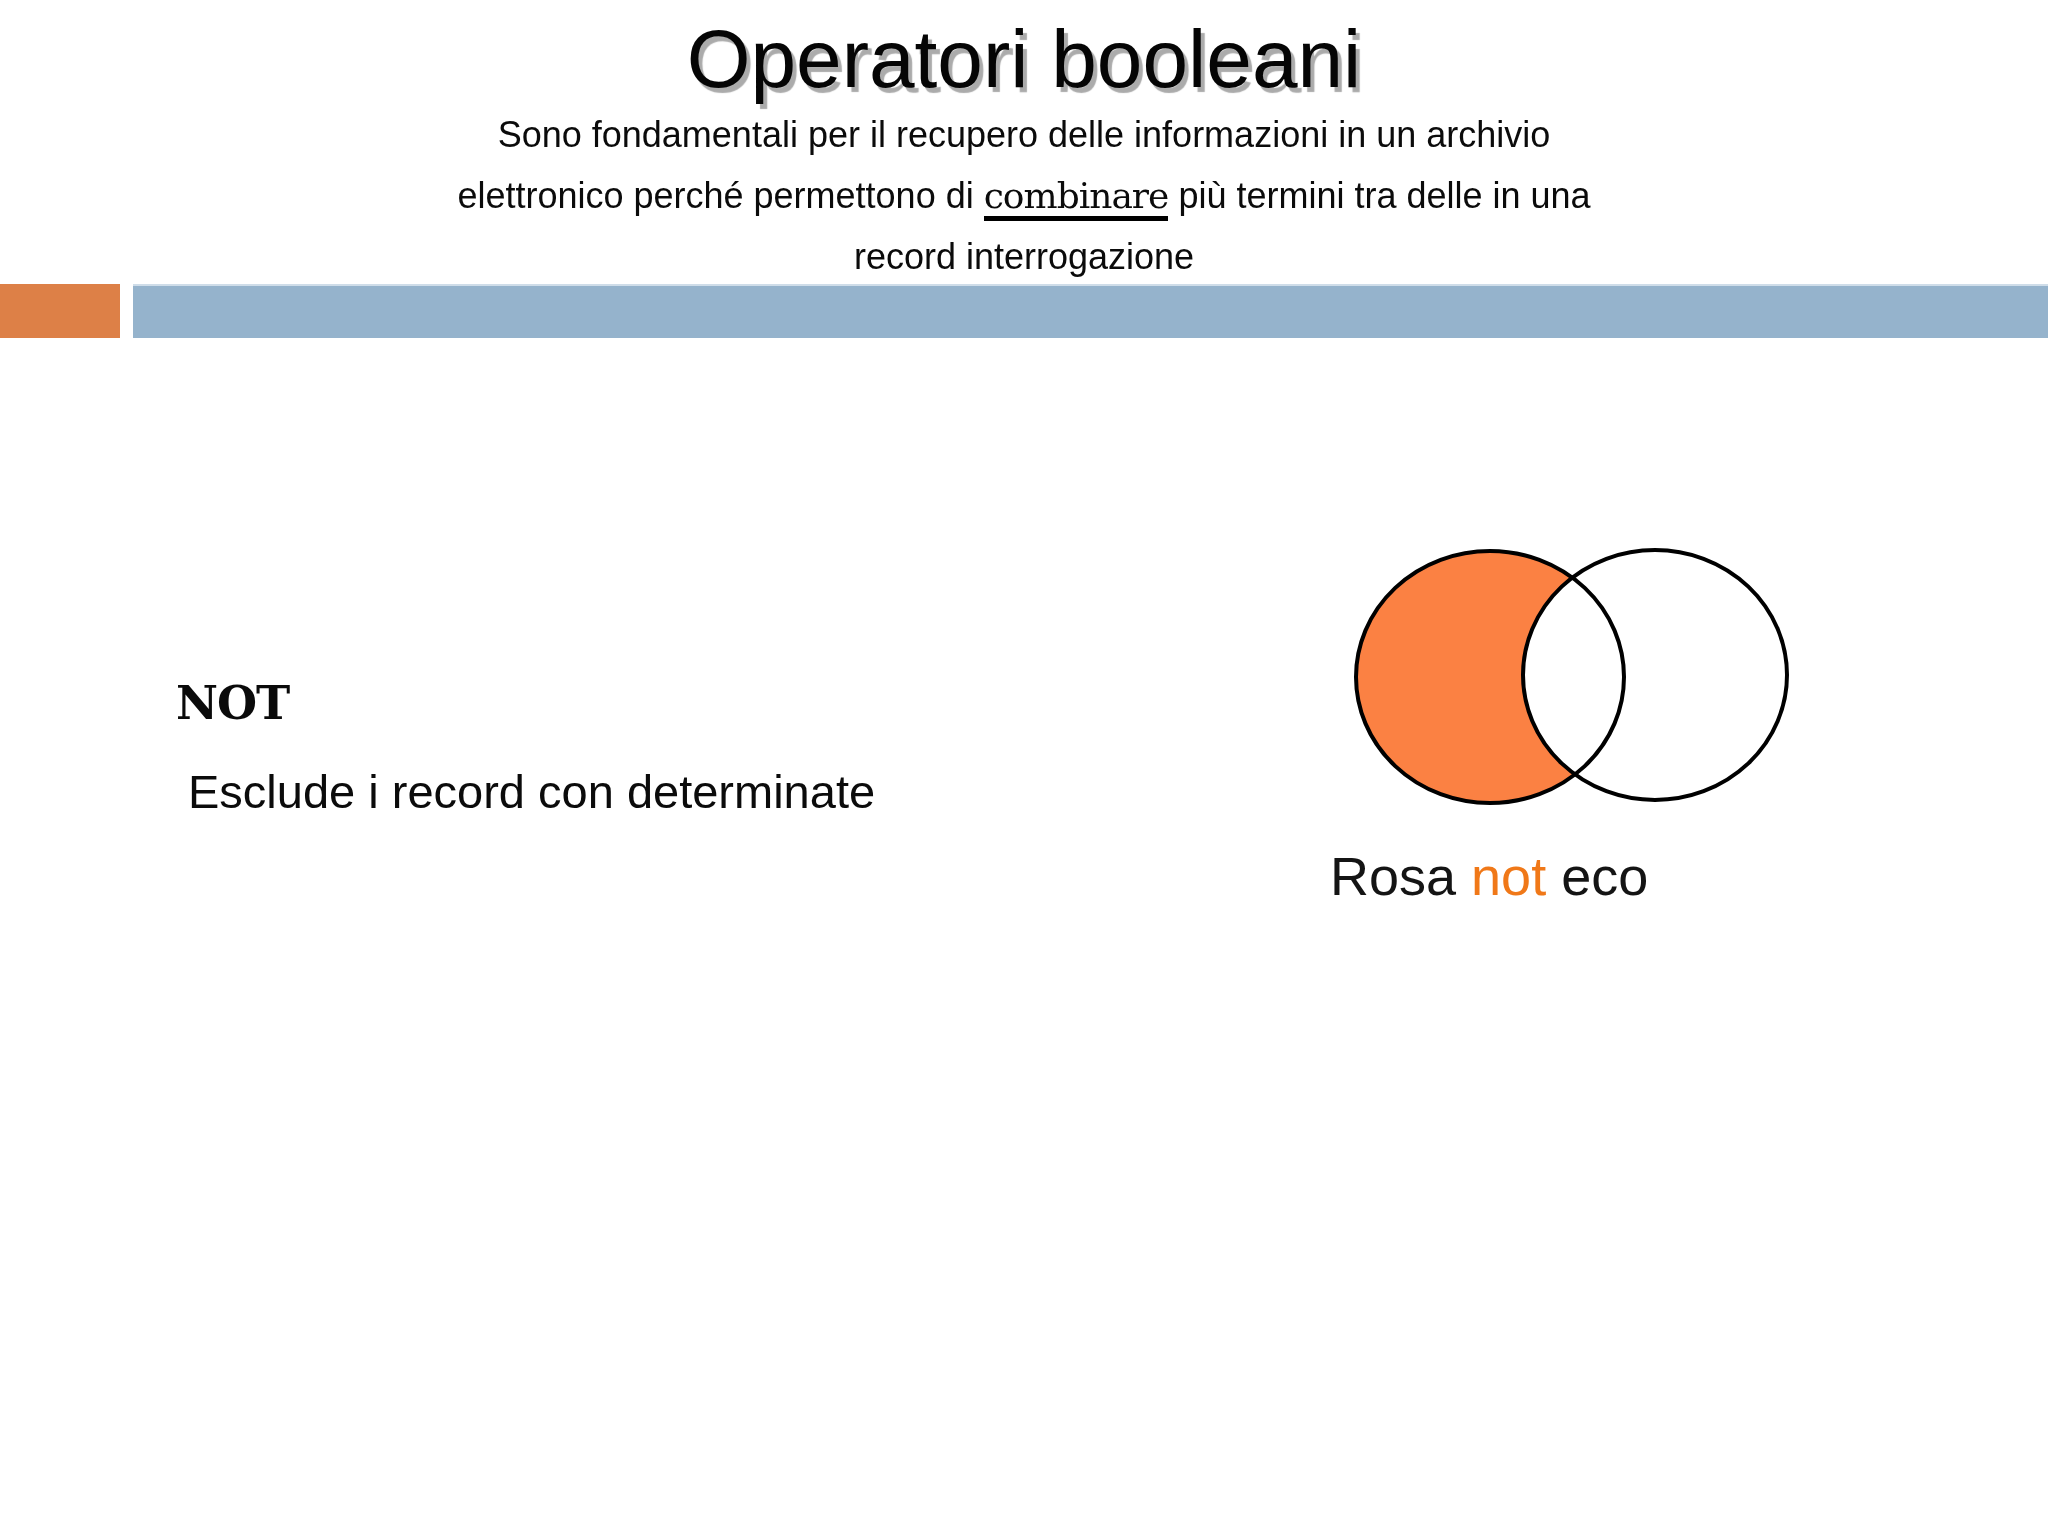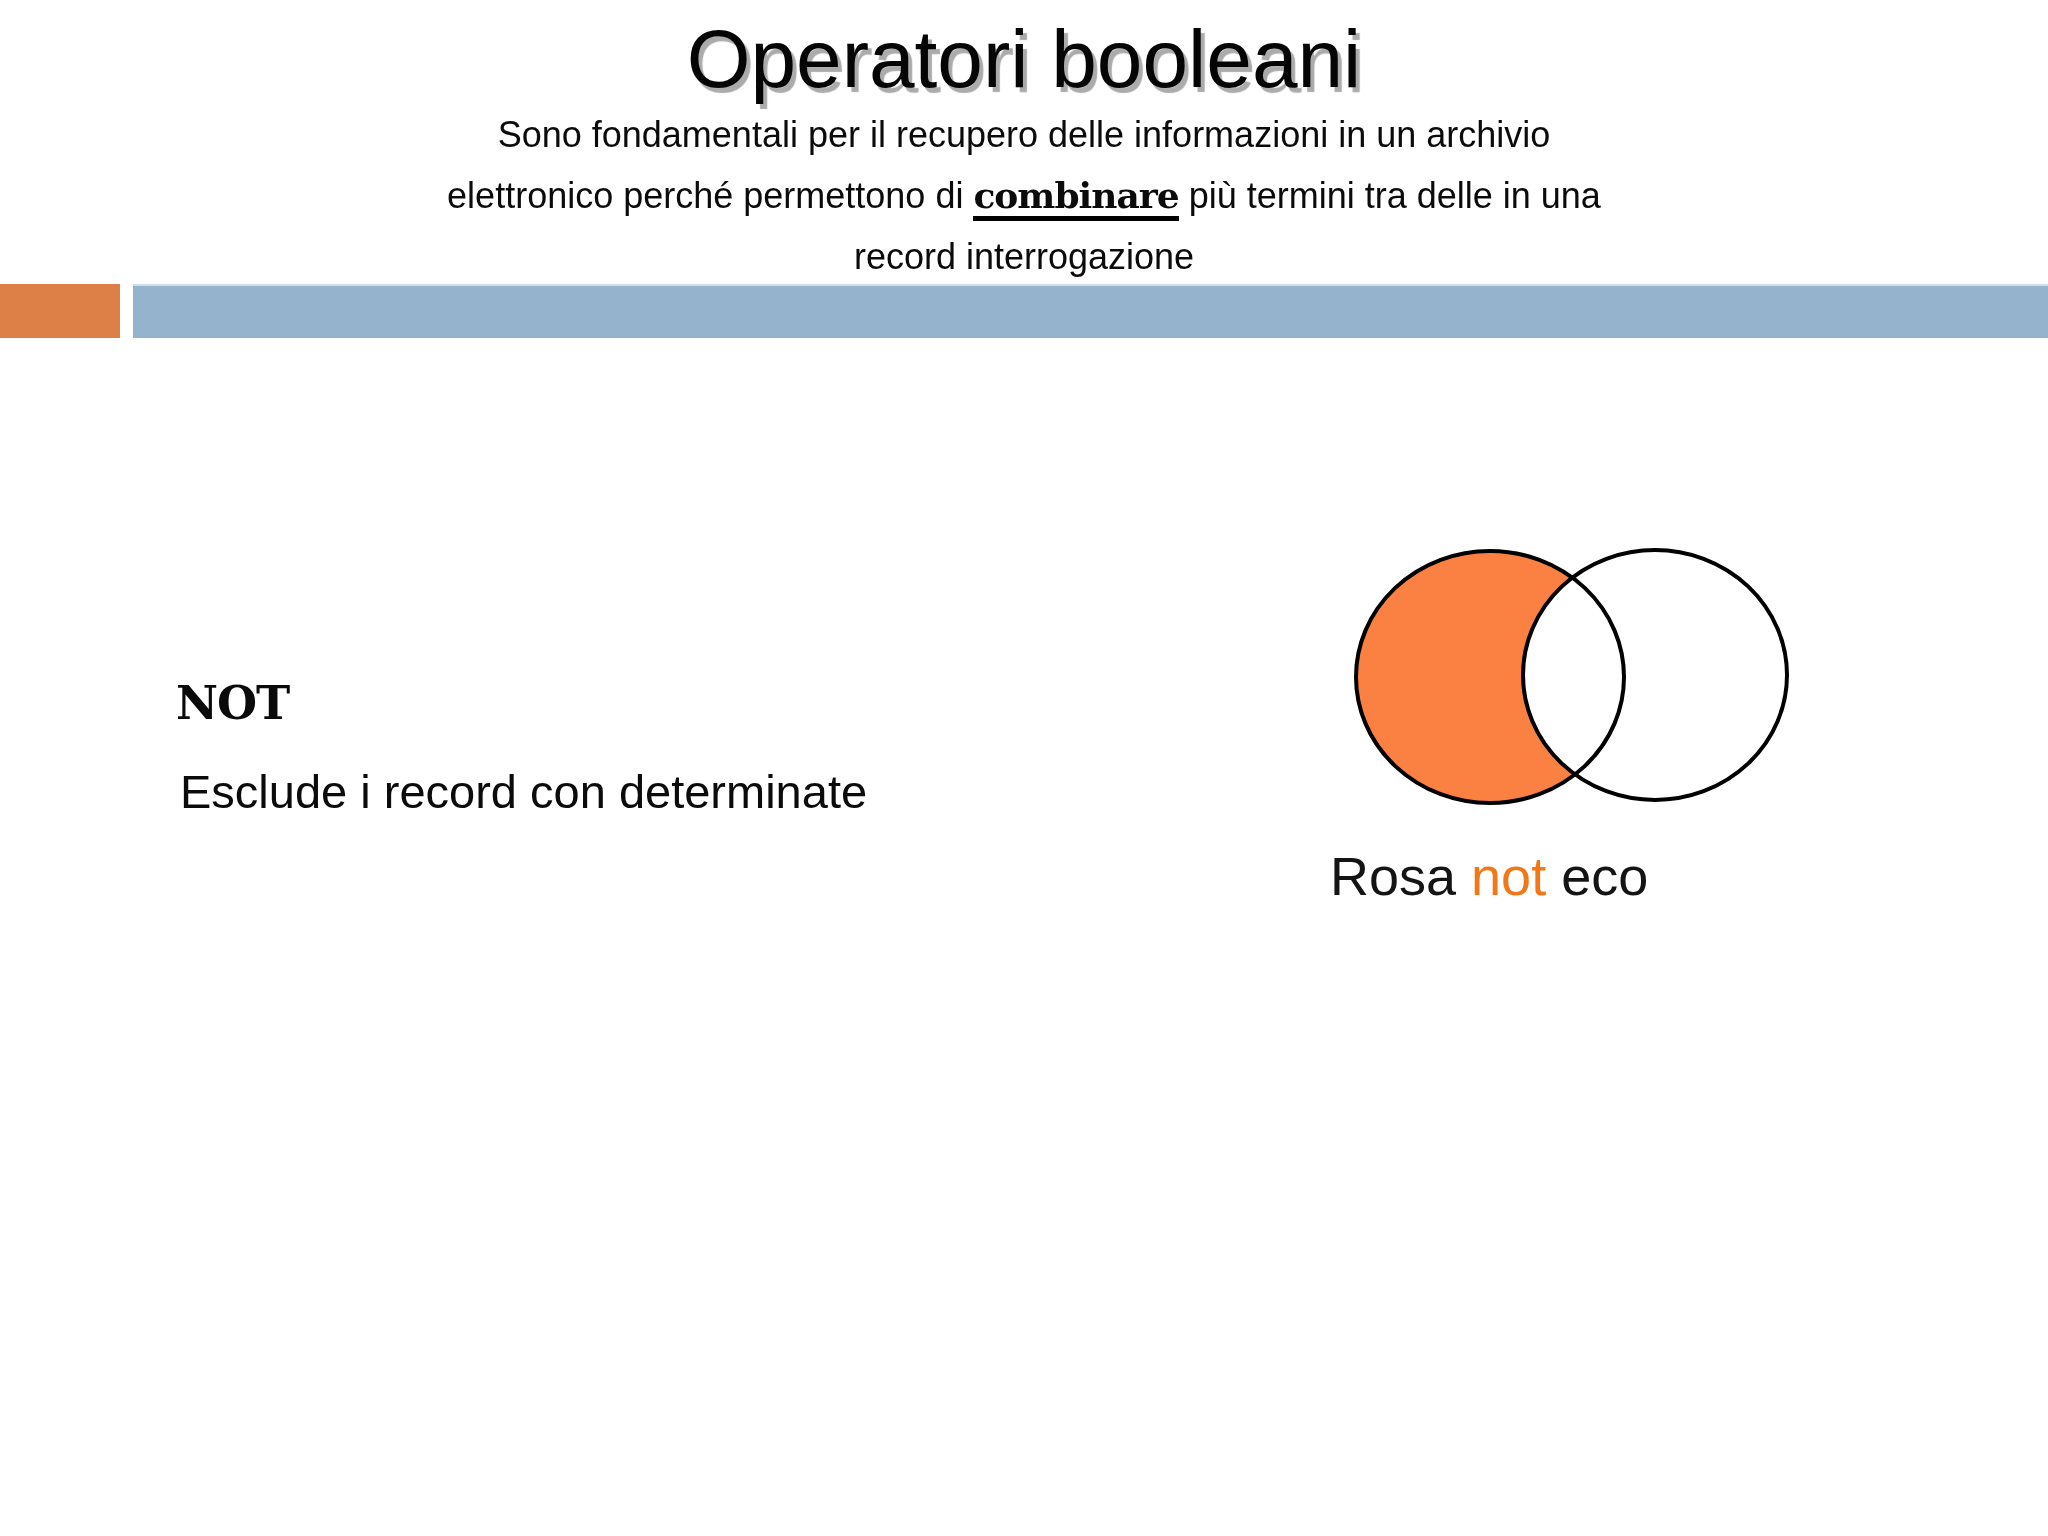--- a/index.html
+++ b/index.html
@@ -25,21 +25,21 @@
 
   
   .subtitle{
     position:absolute;top:104px;left:0;width:2048px;
     text-align:center;
     font-size:36px;line-height:61px;
     color:#0b0b0b;
   }
   .subtitle .emph{
     font-family:"DejaVu Serif", serif;
-    font-weight:700;
+    font-weight:400;
     letter-spacing:-1px;
     border-bottom:5px solid #000;
   }
 
   
   .orange-block{
     position:absolute;left:0;top:284px;width:120px;height:54px;
   }
   .blue-bar{
     position:absolute;left:133px;top:284px;width:1915px;height:54px;
@@ -56,21 +56,21 @@
     font-weight:900;
     font-size:46px;
     letter-spacing:-1px;
     color:#0a0a0a;
     margin:0 0 22px 0;
   }
   .operator-desc{
     font-size:47px;
     line-height:79px;
     color:#0b0b0b;
-    margin:4px;
+    margin:12px;
   }
 
   
   .venn-svg{
     position:absolute;left:1340px;top:535px;
   }
   .venn-caption{
     position:absolute;left:1330px;top:845px;width:520px;
     text-align:left;
     font-size:54px;

